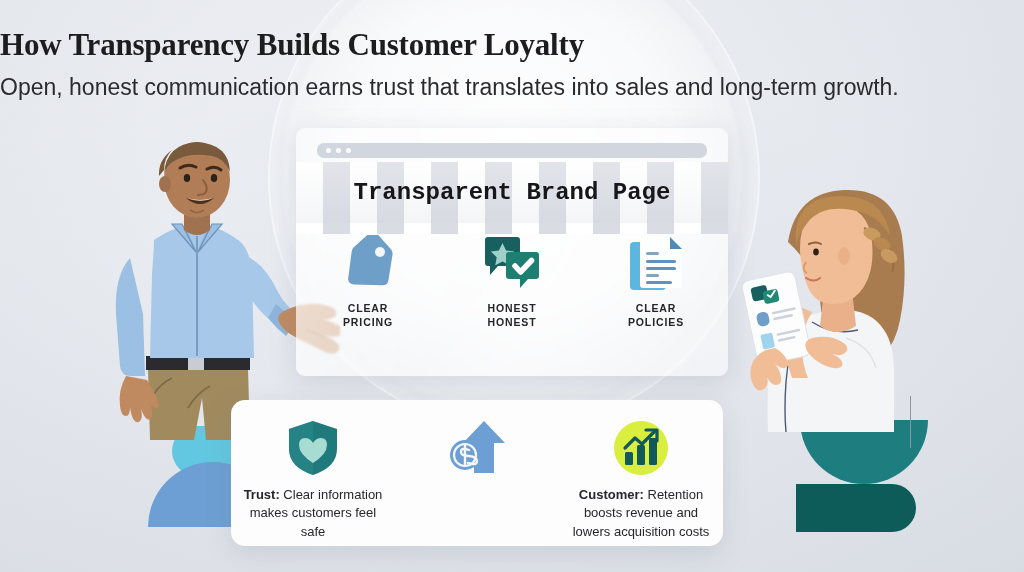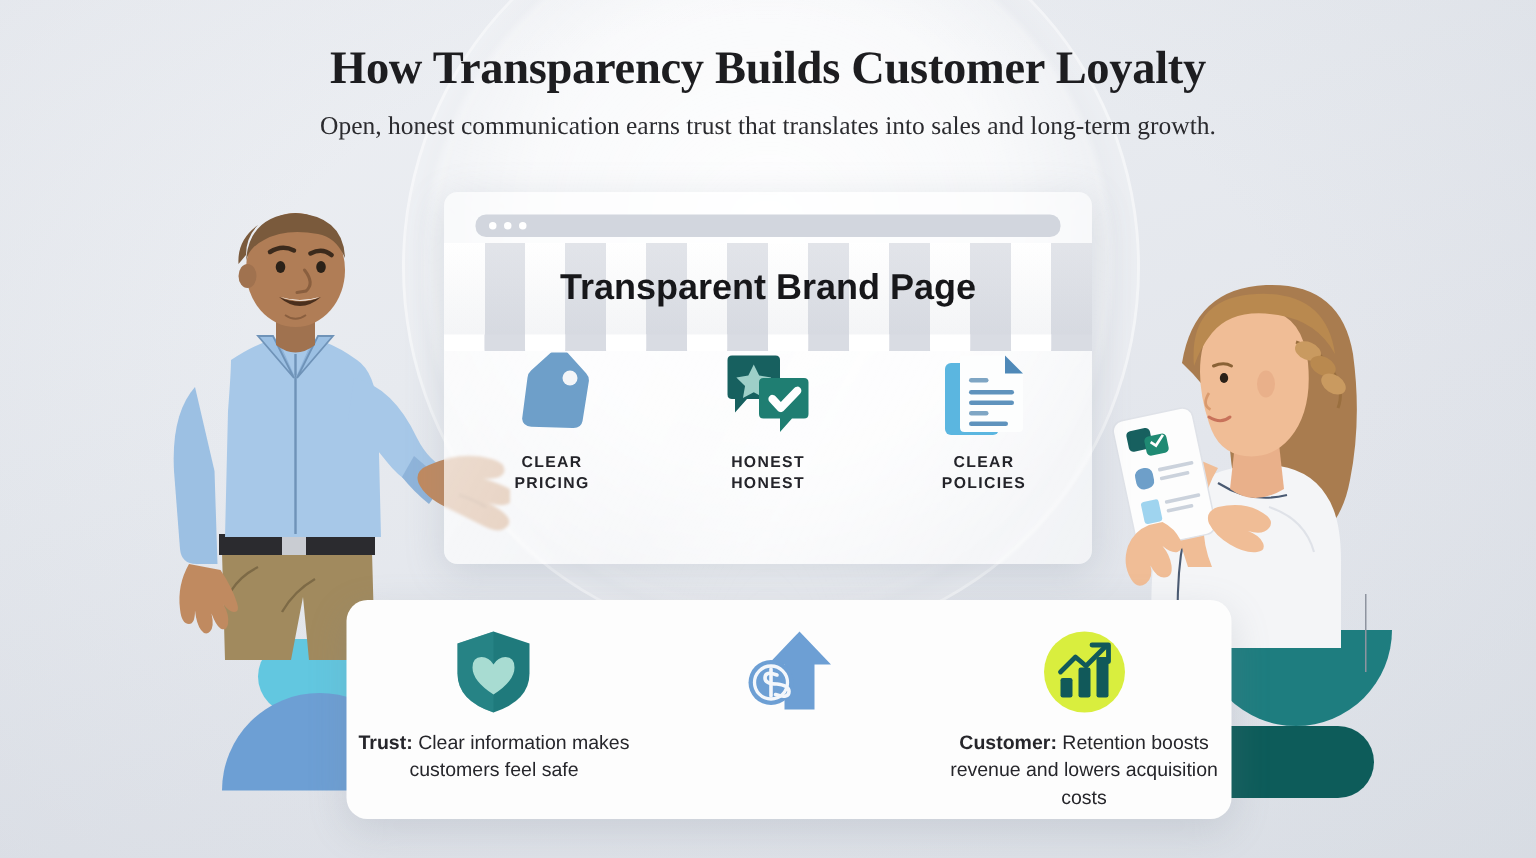--- a/index.html
+++ b/index.html
@@ -65,35 +65,35 @@
     left: 796px; top: 484px; width: 120px; height: 48px;
     border-radius: 0 24px 24px 0; background: #0d5c5a;
   }
   .hang-wire {
     position: absolute; width: 1px; background: #8e949f;
   }
   .wire-a { left: 812px; top: 398px; height: 30px; }
   .wire-b { left: 910px; top: 396px; height: 52px; }
 
   
-  .header { position: absolute; left: 0; top: 0; width: 1024px; text-align: center; }
+  .header { position: absolute; left: 0; top: 0; width: 1024px; }
   .title {
     margin: 0;
     padding-top: 27px;
     font-family: "Liberation Serif", serif;
     font-weight: bold;
     font-size: 31px;
     letter-spacing: -0.2px;
     color: #1d1d20;
   }
   .subtitle {
     margin: 0;
     padding-top: 11px;
-    font-family: Liberation Serif, serif;
-    font-size: 17px;
+    font-family: Liberation Sans, sans-serif;
+    font-size: 23px;
     color: #2b2b2f;
   }
 
   
   .browser {
     position: absolute;
     left: 296px;
     top: 128px;
     width: 432px;
     height: 248px;
@@ -132,21 +132,21 @@
     position: absolute; bottom: 0; width: 27px; height: 22px;
     border-radius: 0 0 14px 14px;
   }
   .awning-shade {
     position: absolute; inset: 0;
     background: linear-gradient(180deg, rgba(255,255,255,0.18) 0%, rgba(176,183,196,0.16) 100%);
   }
   .store-title {
     position: absolute; left: 0; top: 34px; width: 432px; height: 60px;
     display: flex; align-items: center; justify-content: center;
-    font-family: Liberation Sans, sans-serif;
+    font-family: Liberation Mono, monospace;
     font-weight: bold;
     font-size: 24px;
     color: #17171a;
     z-index: 4;
   }
   .panel-sheen {
     position: absolute; left: 0; top: 106px; width: 432px; height: 142px;
     background: linear-gradient(118deg, rgba(255,255,255,0.46) 0%, rgba(255,255,255,0.10) 40%, rgba(255,255,255,0.34) 55%, rgba(255,255,255,0.06) 100%);
   }
 
@@ -175,21 +175,21 @@
 
   
   .person { position: absolute; }
   .person-left { left: 110px; top: 140px; }
   .person-right { left: 726px; top: 182px; }
 
   
   .benefits-card {
     position: absolute;
     left: 231px; top: 400px;
-    width: 590px; height: 146px;
+    width: 492px; height: 146px;
     background: #fdfdfd;
     border-radius: 14px;
     box-shadow: 0 8px 26px rgba(118,128,146,0.20);
     display: flex;
     padding-top: 6px;
     box-sizing: border-box;
   }
   .benefit {
     flex: 1;
     display: flex; flex-direction: column; align-items: center;

